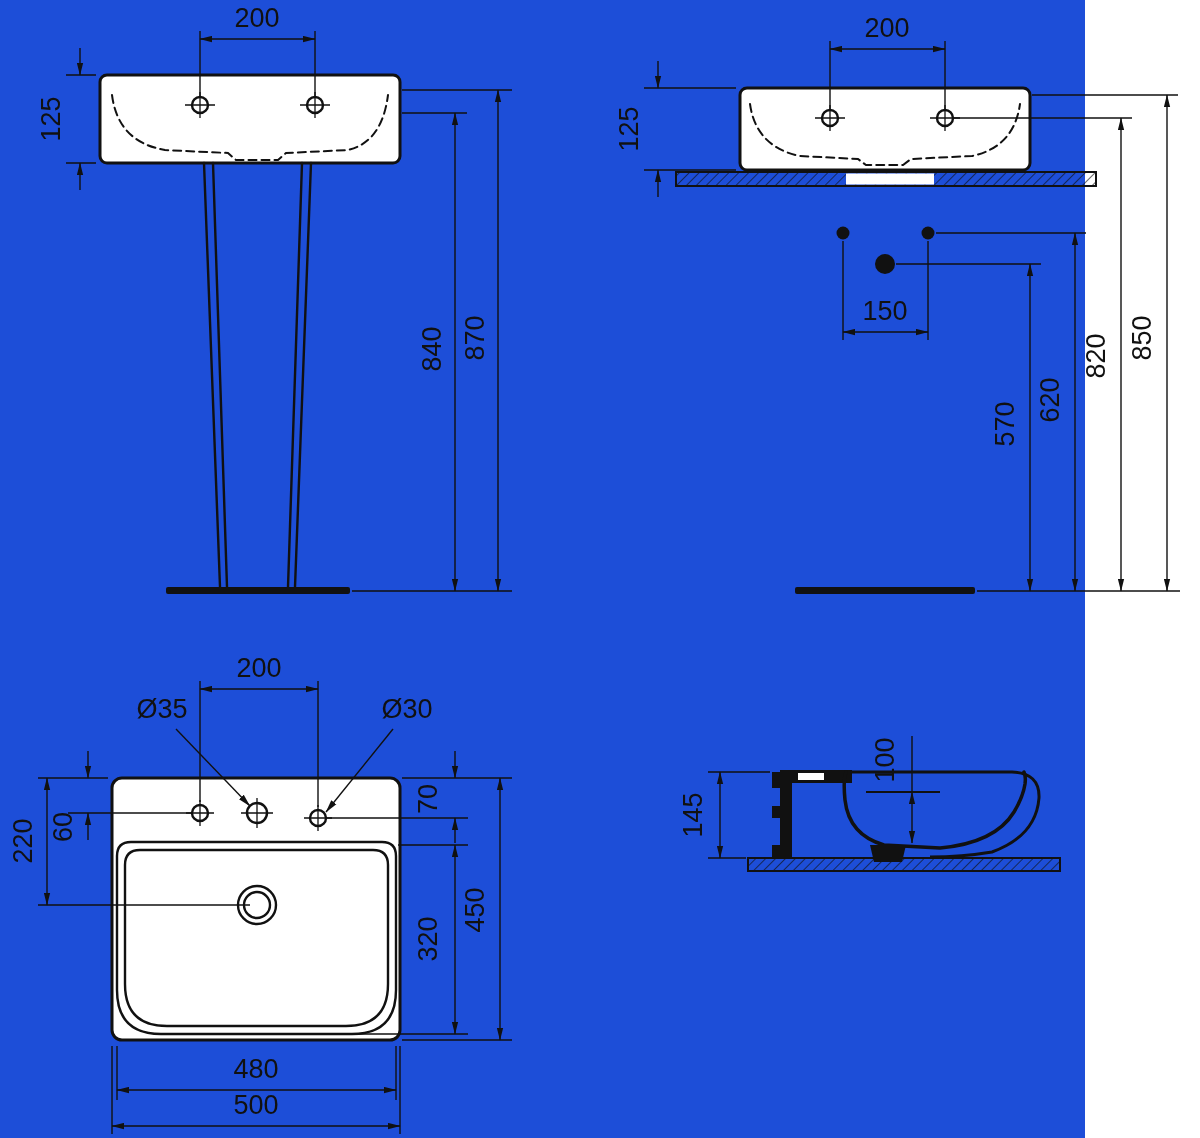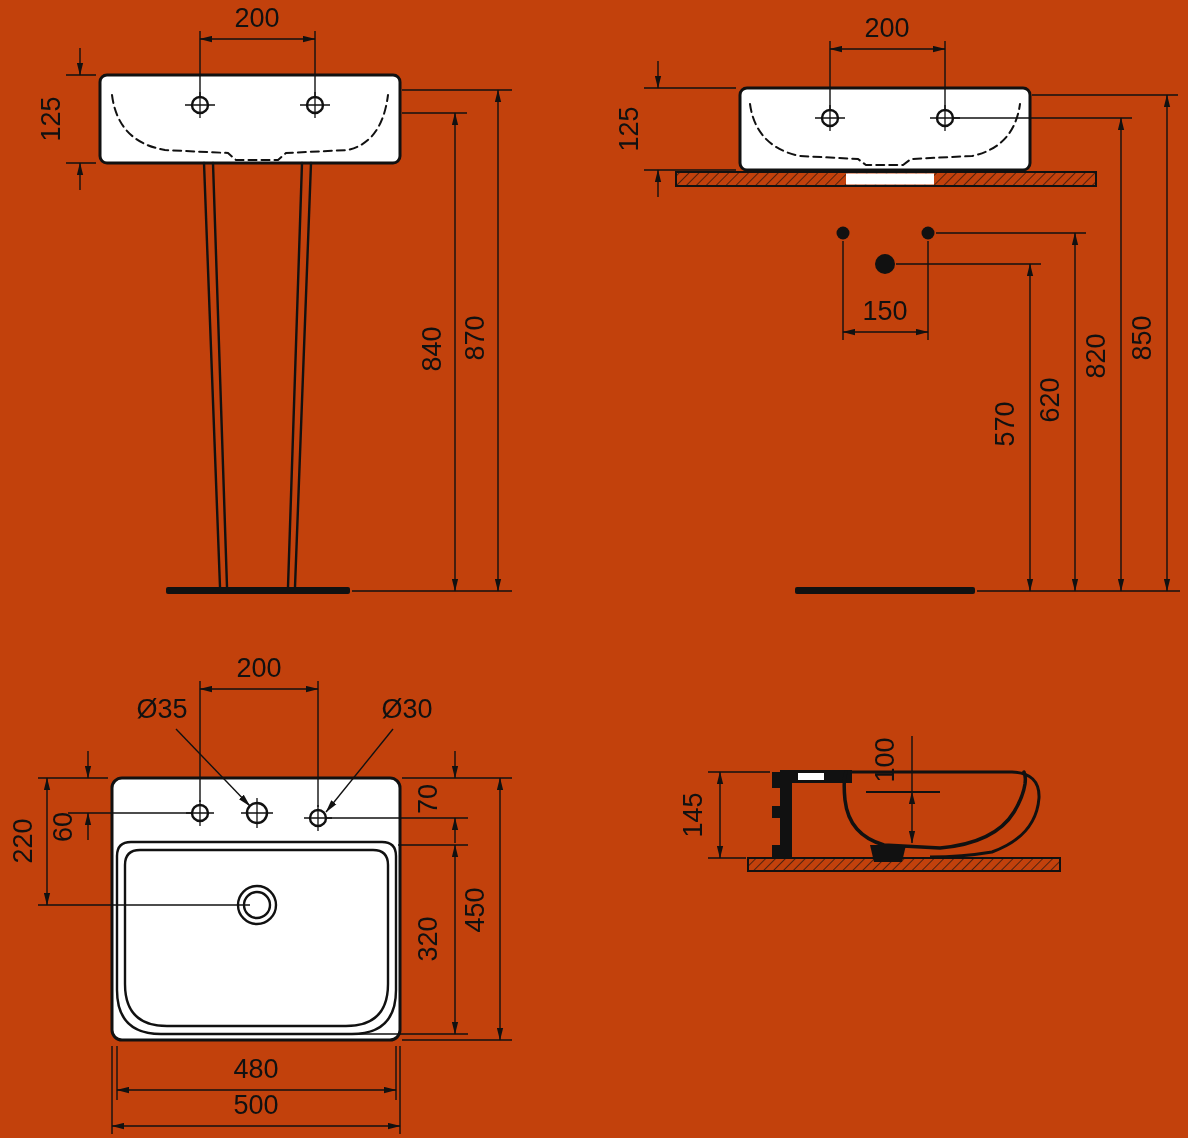--- a/index.html
+++ b/index.html
@@ -1,16 +1,16 @@
 <!DOCTYPE html>
 <html><head>
 <meta charset="utf-8">
 <style>
   html,body{margin:0;padding:0;background:#fff;}
-  .page{width:1188px;height:1138px;background:#c2410c;position:relative;font-family:"Liberation Sans",sans-serif;}
+  .page{width:1085px;height:1138px;background:#1d4ed8;position:relative;font-family:"Liberation Sans",sans-serif;}
   svg{display:block;}
   .outline{fill:#fff;stroke:#111;stroke-width:3;stroke-linejoin:round;}
   .thin{fill:none;stroke:#111;stroke-width:2.4;stroke-linejoin:round;stroke-linecap:round;}
   .hidden-line{fill:none;stroke:#111;stroke-width:2;stroke-dasharray:8 5;stroke-linecap:round;}
   .dim{stroke:#111;stroke-width:1.4;fill:none;}
   .cross{stroke:#111;stroke-width:1.3;fill:none;}
   .solidfill{fill:#111;stroke:none;}
   .dim-label{font-family:"Liberation Sans",sans-serif;font-size:27px;fill:#111;}
   .mid{text-anchor:middle;}
 </style>

